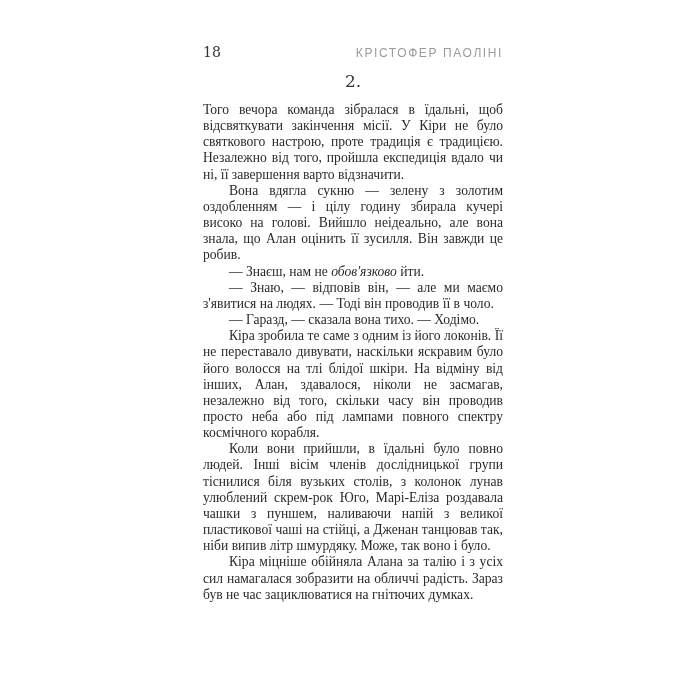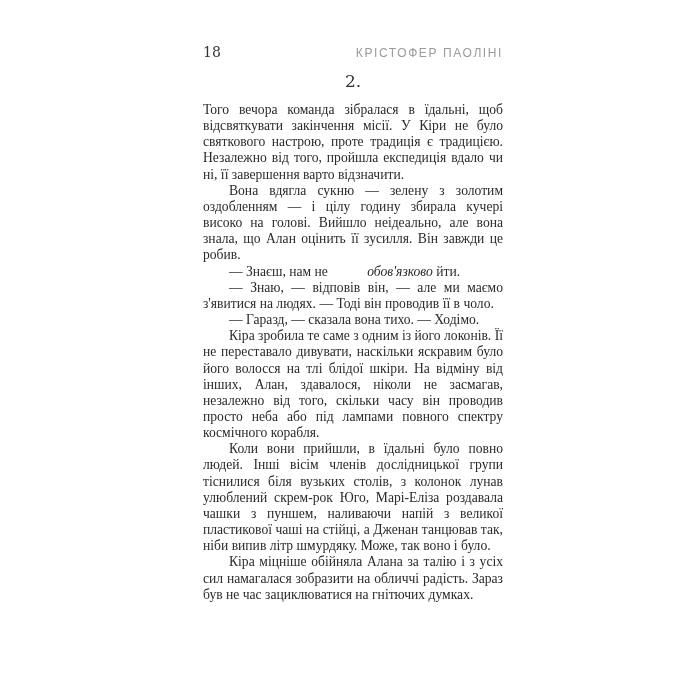--- a/index.html
+++ b/index.html
@@ -26,21 +26,21 @@
     color: #333; font-family: "DejaVu Serif", serif;
   }
   .body-text {
     margin-top: 3px;
     font-family: "Liberation Serif", serif;
     font-size: 13.6px; line-height: 16.15px;
     text-align: justify; hyphens: manual;
   }
   .body-text p { margin: 0; text-indent: 26px; }
   .body-text p.first { text-indent: 0; }
-  .body-text em { font-style: italic; margin-left: 36px; }
+  .body-text em { font-style: italic; }
 </style>
 </head>
 <body>
 
 <div class="page">
   <div class="header">
     <span class="page-number">18</span>
     <span class="running-head">КРІСТОФЕР ПАОЛІНІ</span>
   </div>
   <div class="chapter">2.</div>

